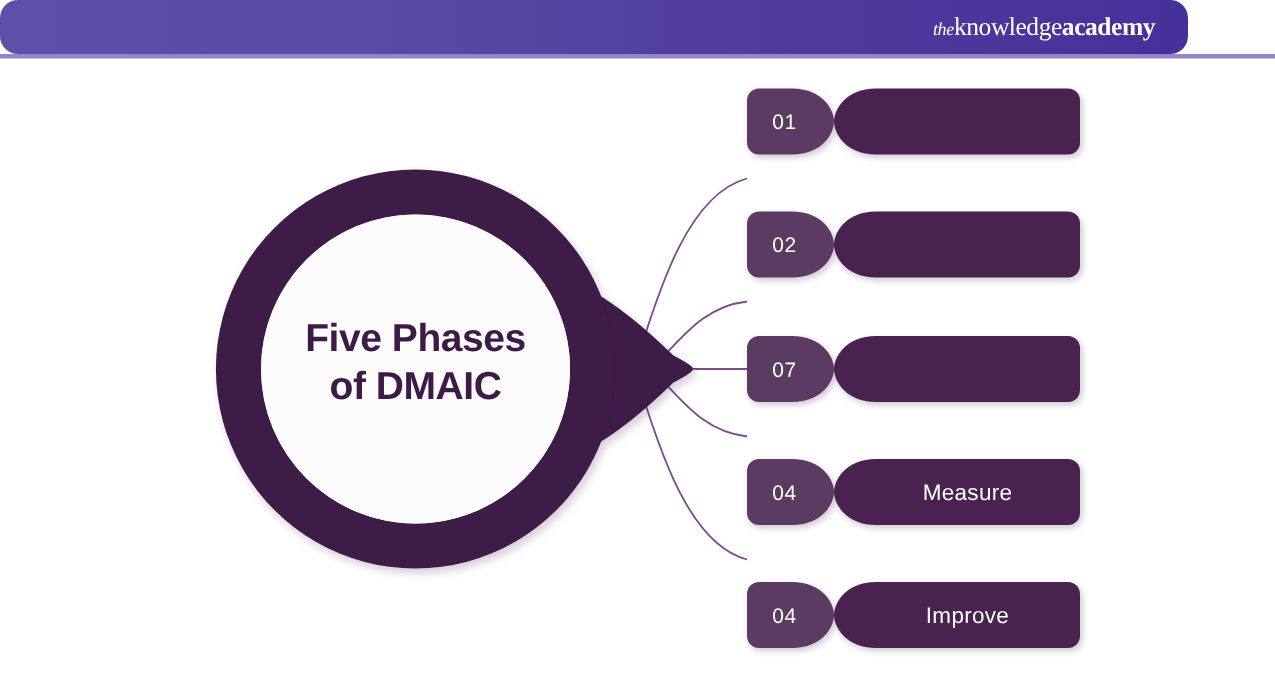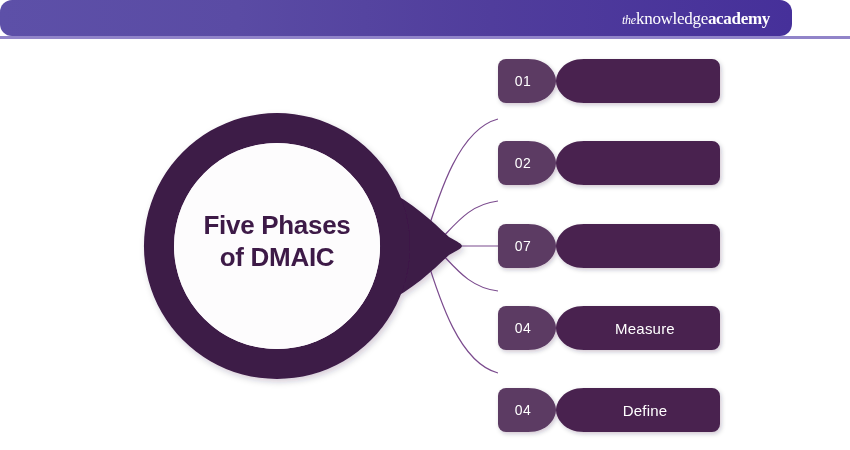--- a/index.html
+++ b/index.html
@@ -256,17 +256,17 @@
     </div>
     <div class="phase-row" style="top:185px;">
       <div class="phase-num">07</div>
     </div>
     <div class="phase-row" style="top:267px;">
       <div class="phase-num">04</div>
       <div class="phase-name">Measure</div>
     </div>
     <div class="phase-row" style="top:349px;">
       <div class="phase-num">04</div>
-      <div class="phase-name">Define</div>
+      <div class="phase-name">Improve</div>
     </div>
 
   </div>
 </div>
 
 </body></html>

